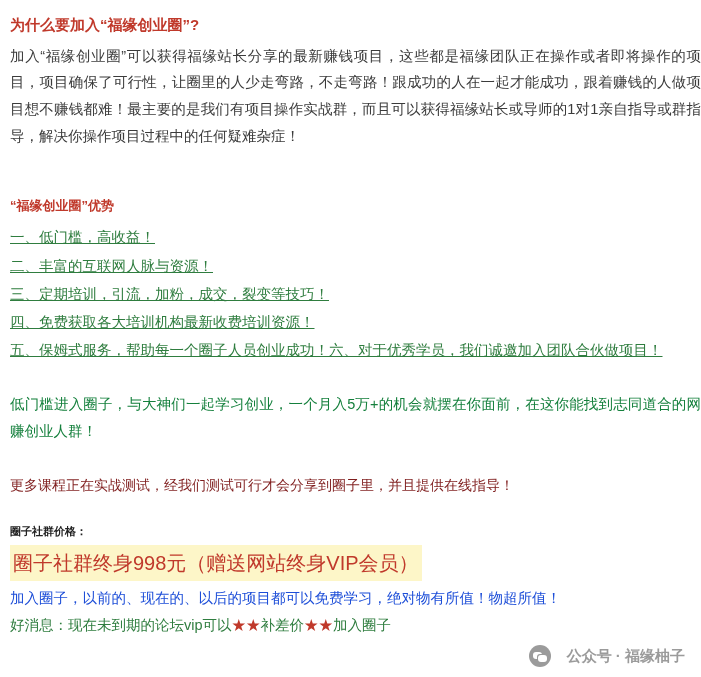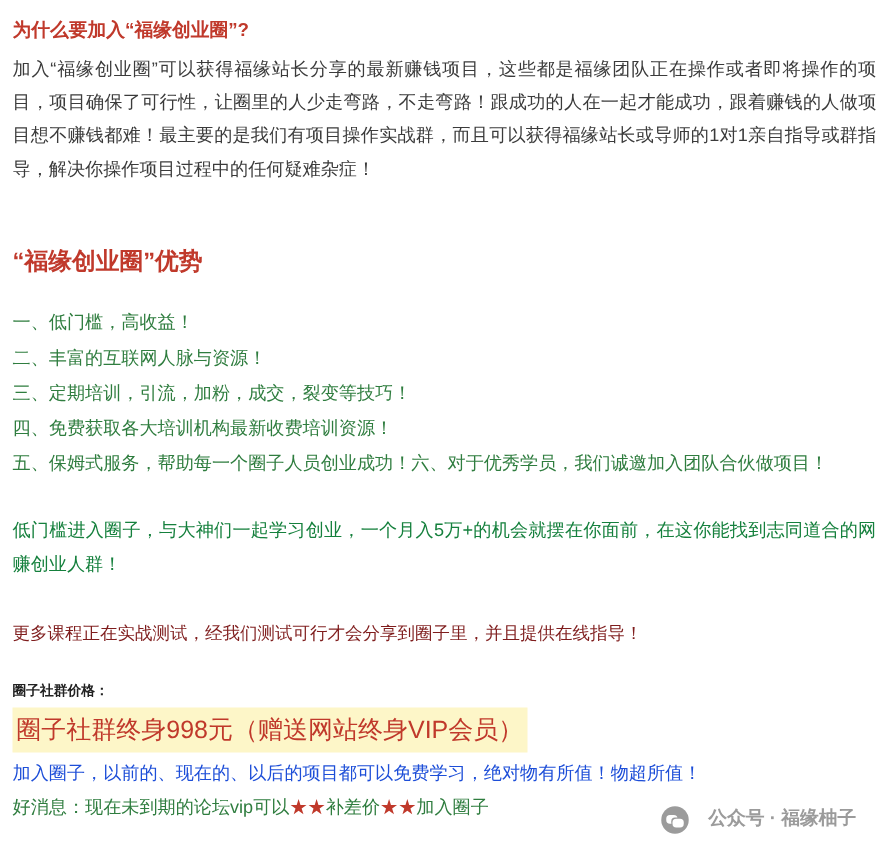--- a/index.html
+++ b/index.html
@@ -23,25 +23,25 @@
     padding: 14px 0 0 10px;
   }
   .heading {
     font-size: 15px;
     font-weight: bold;
     color: #c0392b;
     line-height: 1.5;
     margin: 0 0 6px 0;
   }
   .heading-adv {
-    font-size: 19px;
+    font-size: 13px;
     font-weight: bold;
     color: #c0392b;
     line-height: 1.5;
-    margin: 0 0 20px 0;
+    margin: 0 0 8px 0;
   }
   .para {
     font-size: 14.5px;
     line-height: 1.85;
     color: #3b3b3b;
     margin: 0;
     text-align: justify;
   }
   .spacer-lg {
     height: 46px;
@@ -52,20 +52,21 @@
   .adv-list {
     list-style: none;
     margin: 0;
     padding: 0;
   }
   .adv-list li {
     font-size: 14.5px;
     line-height: 1.95;
     color: #2f6f3f;
     margin: 0;
+    text-decoration: underline;
   }
   .adv-list li.green {
     color: #2f7d3f;
   }
   .blue-para {
     font-size: 14.5px;
     line-height: 1.9;
     color: #15803d;
     margin: 0;
     text-align: justify;
@@ -105,20 +106,21 @@
   }
   .stars {
     color: #c0392b;
     letter-spacing: 0px;
   }
   .watermark {
     position: absolute;
     right: 16px;
     bottom: 10px;
     display: flex;
+    align-items: center;
     gap: 16px;
     color: #9b9b9b;
     font-size: 15px;
     font-weight: bold;
     white-space: nowrap;
   }
   .wm-logo {
     width: 22px;
     height: 22px;
     border-radius: 50%;

